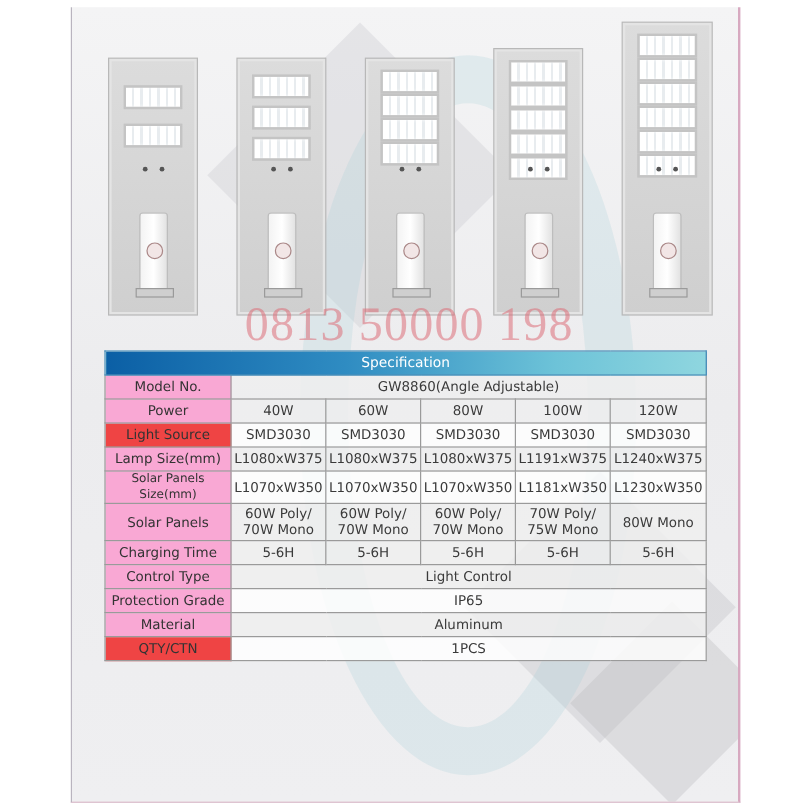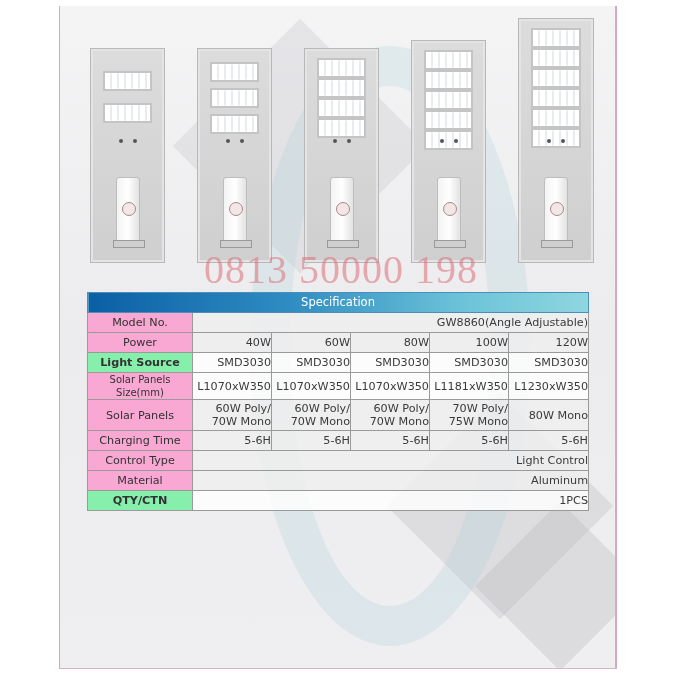--- a/index.html
+++ b/index.html
@@ -40,22 +40,22 @@
   }
   .wm1 { left: 62px; top: 196px; font-size: 44px; }
   .wm2 { left: 204px; top: 246px; font-size: 40px; }
 
   table.spec {
     position: absolute; left: 87px; top: 292px; width: 501px;
     border-collapse: collapse; table-layout: fixed; font-size: 11.2px; color: #3a3a3a;
   }
   table.spec td { border: 1px solid #9a9a9a; text-align: center; padding: 0; height: 19px; line-height: 13px; }
   table.spec td.lbl { background: #f9a8d4; color: #333; }
-  table.spec td.lbl.dark { background: #86efac; font-weight: bold; }
-  table.spec td.val { background: rgba(255,255,255,0.82); text-align: right; }
+  table.spec td.lbl.dark { background: #ef4444; }
+  table.spec td.val { background: rgba(255,255,255,0.82); }
   table.spec td.val.tint { background: rgba(238,238,238,0.85); }
   table.spec tr.tall td { height: 30px; }
   table.spec td.small { font-size: 10px; }
   .title-cell {
     height: 19px !important; color: #ffffff; font-size: 11.5px; border: 1px solid #4b8fb8 !important;
     background: linear-gradient(90deg, #0b5fa5 0%, #2f8cc2 40%, #6dc3d8 75%, #8fd6df 100%);
   }
 </style>
 </head>
 <body>
@@ -160,20 +160,28 @@
       </tr>
       <tr>
         <td class="lbl dark">Light Source</td>
         <td class="val">SMD3030</td>
         <td class="val">SMD3030</td>
         <td class="val">SMD3030</td>
         <td class="val">SMD3030</td>
         <td class="val">SMD3030</td>
       </tr>
       <tr>
+        <td class="lbl">Lamp Size(mm)</td>
+        <td class="val tint">L1080xW375</td>
+        <td class="val tint">L1080xW375</td>
+        <td class="val tint">L1080xW375</td>
+        <td class="val tint">L1191xW375</td>
+        <td class="val tint">L1240xW375</td>
+      </tr>
+      <tr>
         <td class="lbl small">Solar Panels Size(mm)</td>
         <td class="val">L1070xW350</td>
         <td class="val">L1070xW350</td>
         <td class="val">L1070xW350</td>
         <td class="val">L1181xW350</td>
         <td class="val">L1230xW350</td>
       </tr>
       <tr class="tall">
         <td class="lbl">Solar Panels</td>
         <td class="val tint">
@@ -202,20 +210,24 @@
         <td class="val tint">5-6H</td>
         <td class="val tint">5-6H</td>
         <td class="val tint">5-6H</td>
         <td class="val tint">5-6H</td>
       </tr>
       <tr>
         <td class="lbl">Control Type</td>
         <td colspan="5" class="val tint">Light Control</td>
       </tr>
       <tr>
+        <td class="lbl">Protection Grade</td>
+        <td colspan="5" class="val">IP65</td>
+      </tr>
+      <tr>
         <td class="lbl">Material</td>
         <td colspan="5" class="val tint">Aluminum</td>
       </tr>
       <tr>
         <td class="lbl dark">QTY/CTN</td>
         <td colspan="5" class="val">1PCS</td>
       </tr>
     </tbody>
 </table>
 

